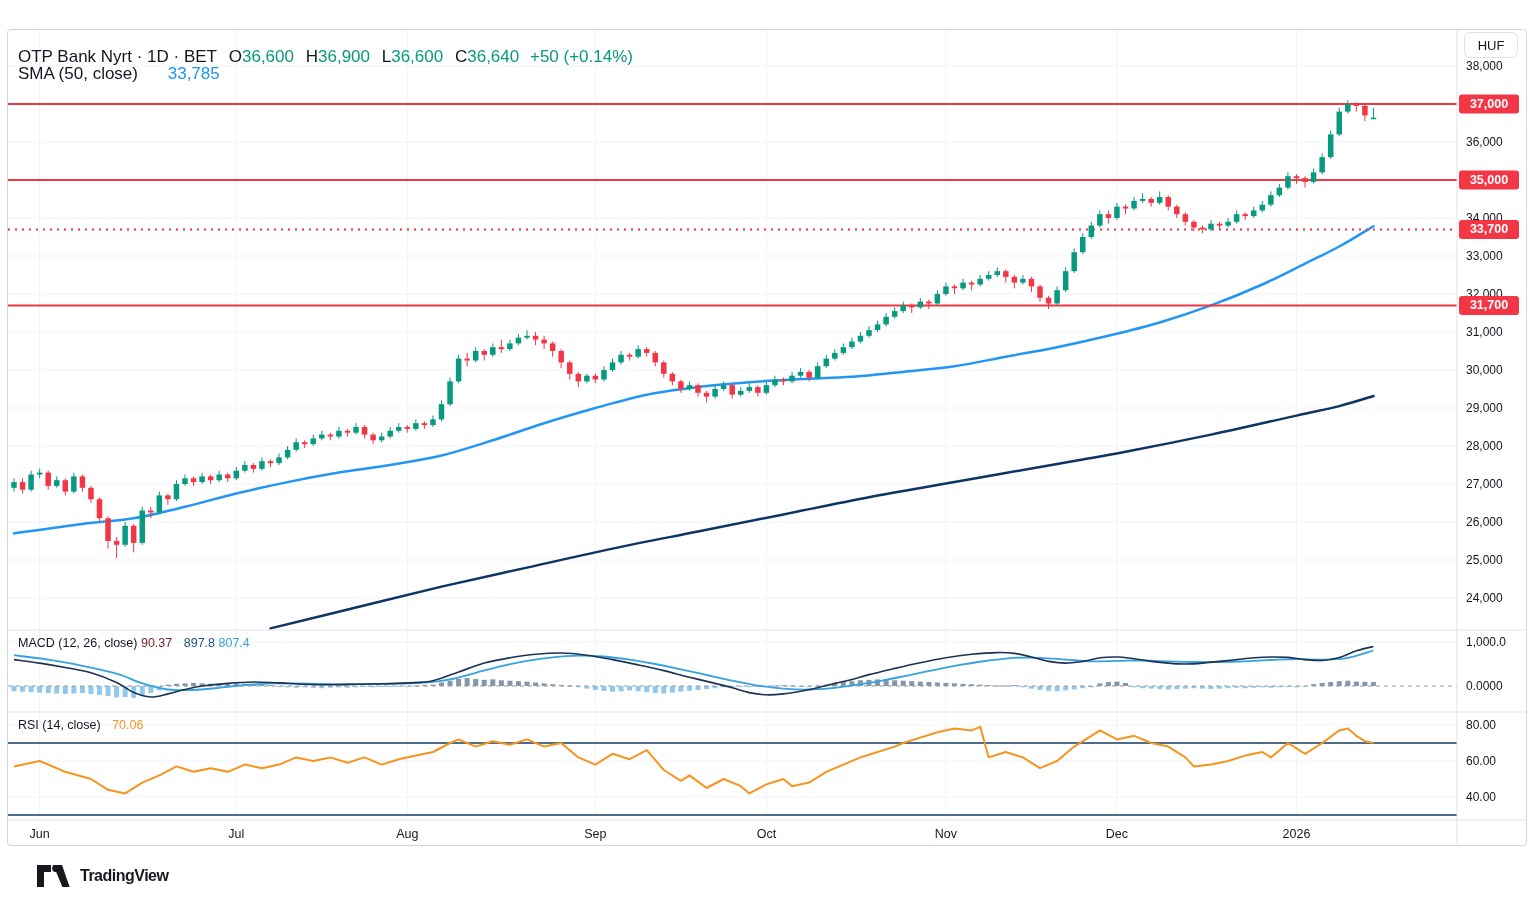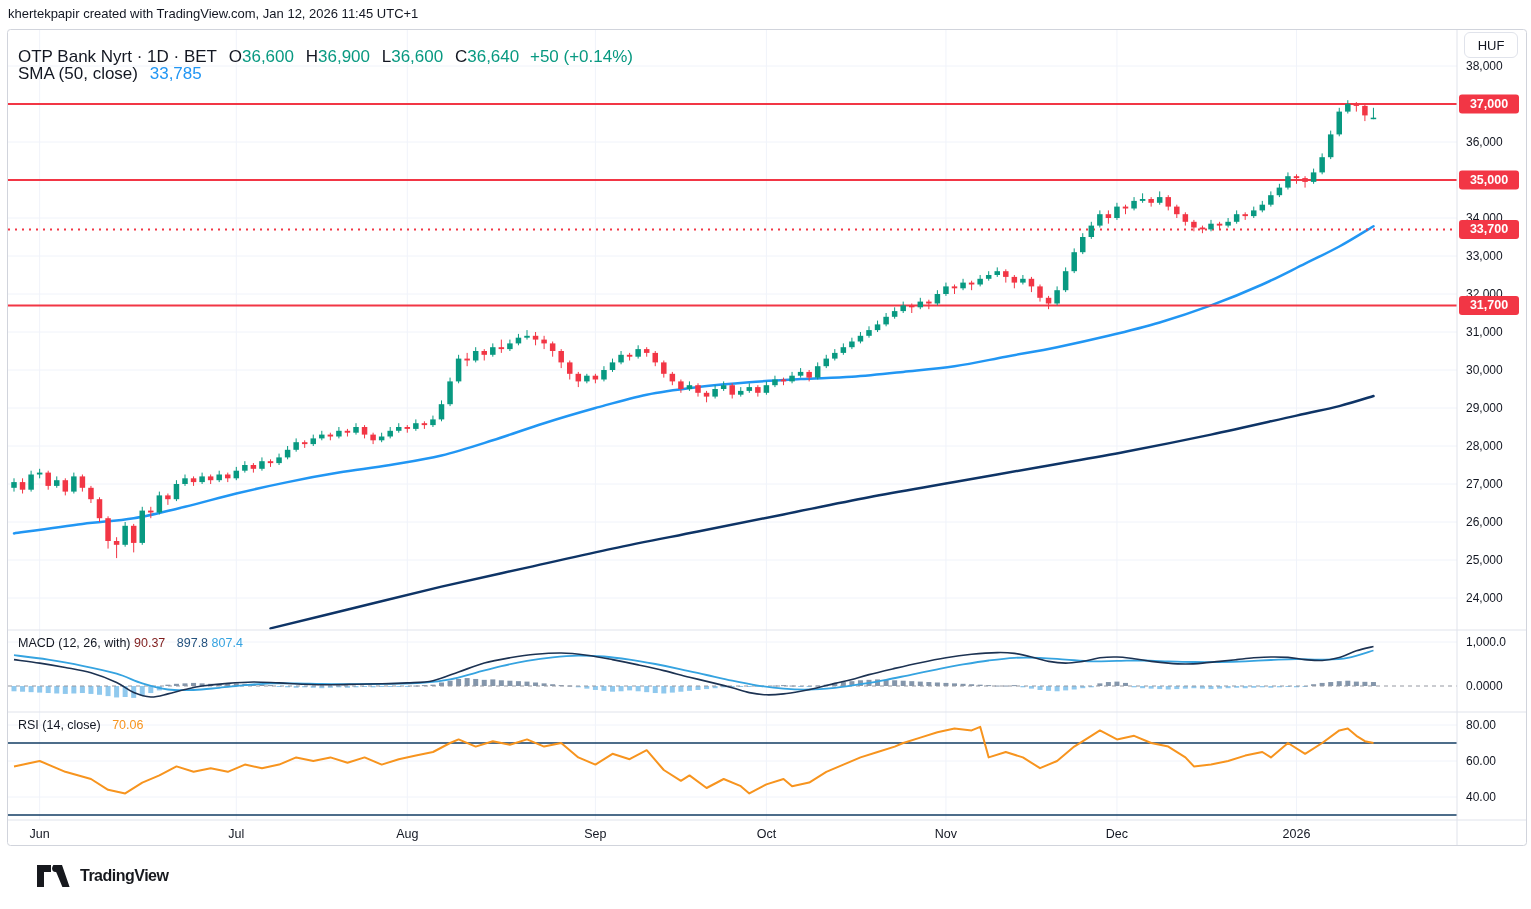--- a/index.html
+++ b/index.html
@@ -7,21 +7,21 @@
   #stage{position:relative;width:1531px;height:909px;}
   #chart-svg{position:absolute;left:0;top:0;}
   .hdr{position:absolute;left:8px;top:6px;font-size:13px;font-weight:500;color:#131722;}
   .legend{position:absolute;left:18px;top:48px;font-size:17px;line-height:17px;}
   .legend .row{white-space:nowrap;}
   .sym{color:#131722;font-weight:500;}
   .olab{color:#131722;margin-left:7px;}
   .oval{color:#089981;}
   .chg{color:#089981;margin-left:6px;}
   .smalab{color:#131722;}
-  .sma50v{color:#2196f3;margin-left:7px;}
+  .sma50v{color:#2196f3;margin-left:25px;}
   .sma200v{color:#0d47a1;margin-left:7px;}
   .ind-legend{position:absolute;font-size:12.5px;white-space:nowrap;color:#131722;}
   .macd-hist-v{color:#7f1d1d;}
   .macd-v{color:#24527e;margin-left:8px;margin-top:20px;}
   .macd-sig-v{color:#35a3e0;margin-left:0;}
   .rsi-v{color:#f7941e;margin-left:8px;}
   .huf-btn{position:absolute;left:1464px;top:32px;width:52px;height:24px;border:1px solid #e0e3eb;
     border-radius:6px;display:flex;align-items:center;justify-content:center;font-size:13px;
     color:#131722;background:#fff;cursor:pointer;}
   .logo{position:absolute;left:36px;top:864px;display:flex;align-items:center;cursor:pointer;}
@@ -588,39 +588,38 @@
       <text x="39.650000000000006" y="834" font-size="12.5" fill="#131722" text-anchor="middle" dominant-baseline="central" font-family="&quot;Liberation Sans&quot;, sans-serif" font-weight="normal">Jun</text>
       <text x="236.3" y="834" font-size="12.5" fill="#131722" text-anchor="middle" dominant-baseline="central" font-family="&quot;Liberation Sans&quot;, sans-serif" font-weight="normal">Jul</text>
       <text x="407.3" y="834" font-size="12.5" fill="#131722" text-anchor="middle" dominant-baseline="central" font-family="&quot;Liberation Sans&quot;, sans-serif" font-weight="normal">Aug</text>
       <text x="595.4000000000001" y="834" font-size="12.5" fill="#131722" text-anchor="middle" dominant-baseline="central" font-family="&quot;Liberation Sans&quot;, sans-serif" font-weight="normal">Sep</text>
       <text x="766.4000000000001" y="834" font-size="12.5" fill="#131722" text-anchor="middle" dominant-baseline="central" font-family="&quot;Liberation Sans&quot;, sans-serif" font-weight="normal">Oct</text>
       <text x="945.95" y="834" font-size="12.5" fill="#131722" text-anchor="middle" dominant-baseline="central" font-family="&quot;Liberation Sans&quot;, sans-serif" font-weight="normal">Nov</text>
       <text x="1116.95" y="834" font-size="12.5" fill="#131722" text-anchor="middle" dominant-baseline="central" font-family="&quot;Liberation Sans&quot;, sans-serif" font-weight="normal">Dec</text>
       <text x="1296.5" y="834" font-size="12.5" fill="#131722" text-anchor="middle" dominant-baseline="central" font-family="&quot;Liberation Sans&quot;, sans-serif" font-weight="normal">2026</text>
     </svg>
 
-  <div class="hdr">khertekpapir created with TradingView.com, Jan 12, 2026 11:45 UTC+1</div>
 
   <div class="legend">
     <div class="row">
       <span class="sym">OTP Bank Nyrt · 1D · BET</span>
       <span class="olab">O</span><span class="oval">36,600</span>
       <span class="olab">H</span><span class="oval">36,900</span>
       <span class="olab">L</span><span class="oval">36,600</span>
       <span class="olab">C</span><span class="oval">36,640</span>
       <span class="chg">+50 (+0.14%)</span>
     </div>
     <div class="row">
       <span class="smalab">SMA (50, close)</span>
       <span class="sma50v">33,785</span>
     </div>
   </div>
 
   <div class="ind-legend" style="left:18px;top:636px;">
-    <span>MACD (12, 26, with)</span>
+    <span>MACD (12, 26, close)</span>
     <span class="macd-hist-v">90.37</span>
     <span class="macd-v">897.8</span>
     <span class="macd-sig-v">807.4</span>
   </div>
 
   <div class="ind-legend" style="left:18px;top:718px;">
     <span>RSI (14, close)</span>
     <span class="rsi-v">70.06</span>
   </div>
 

